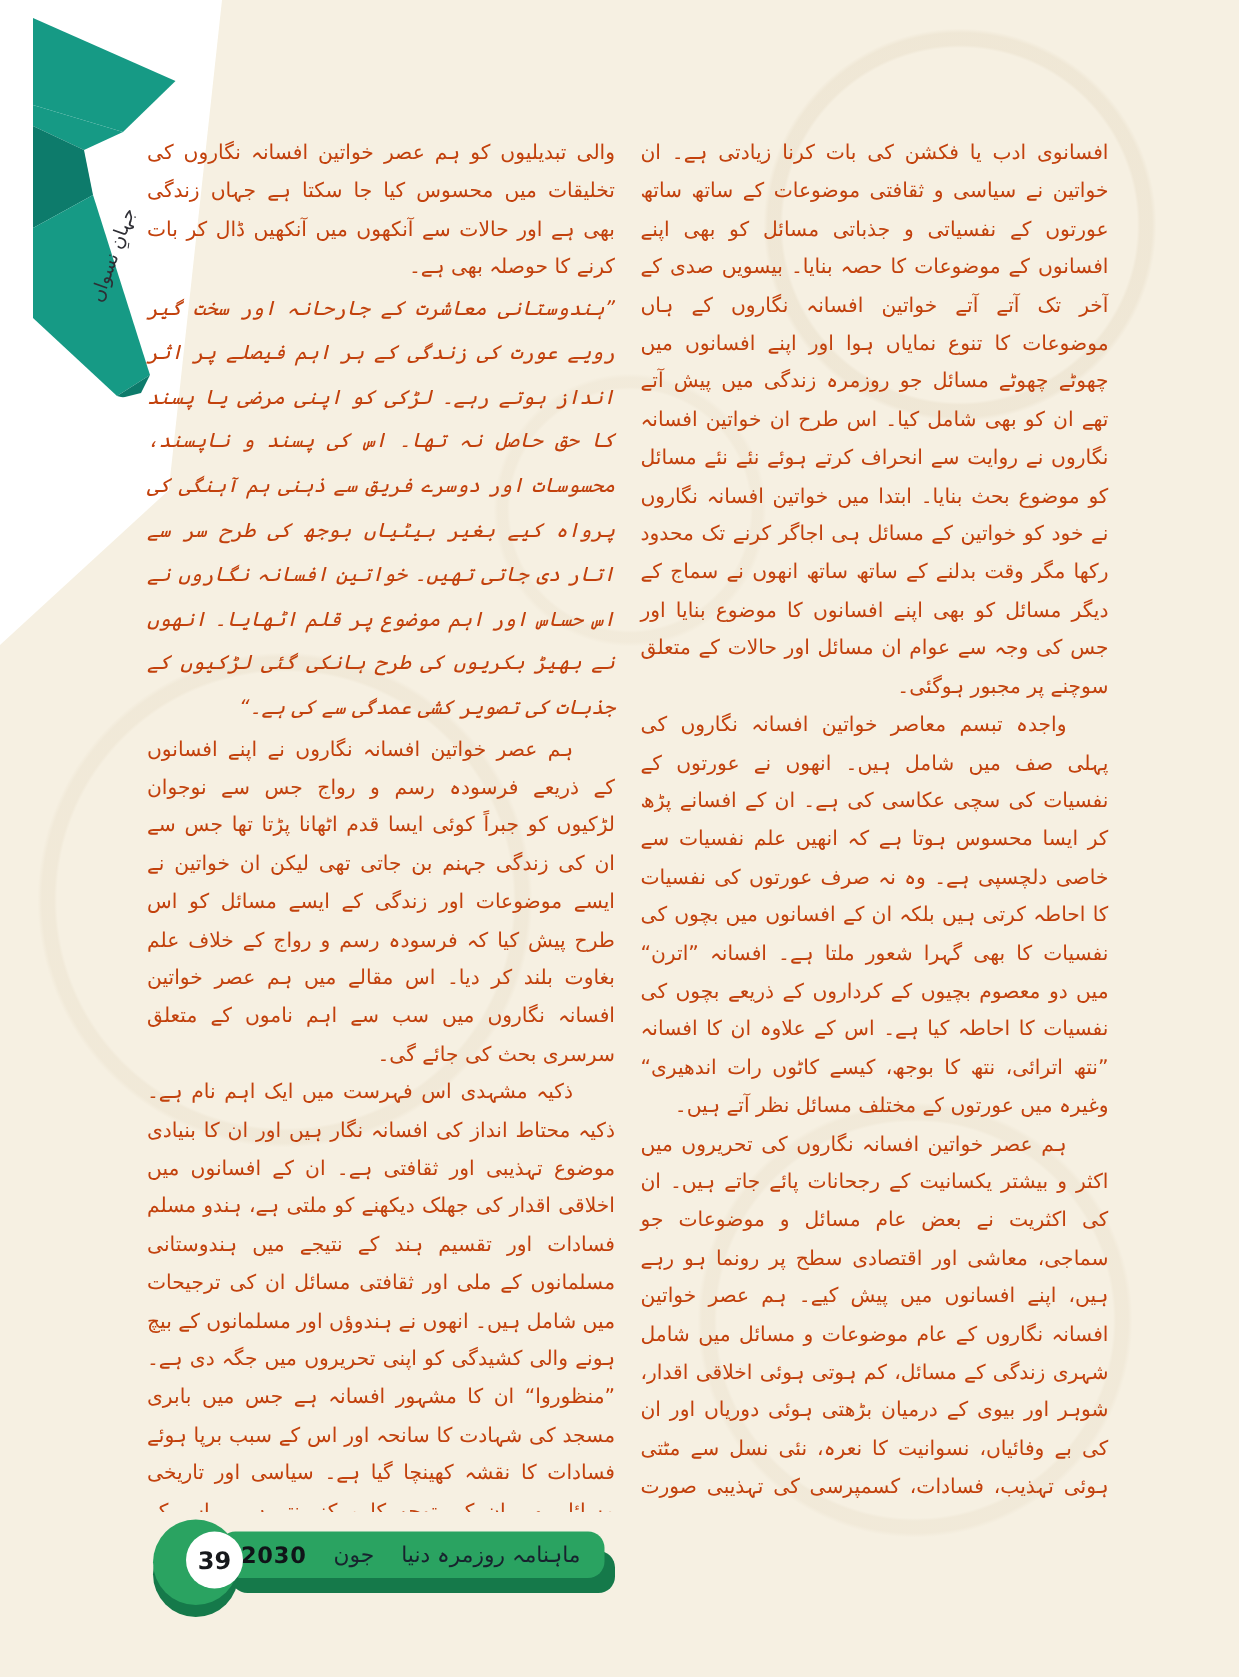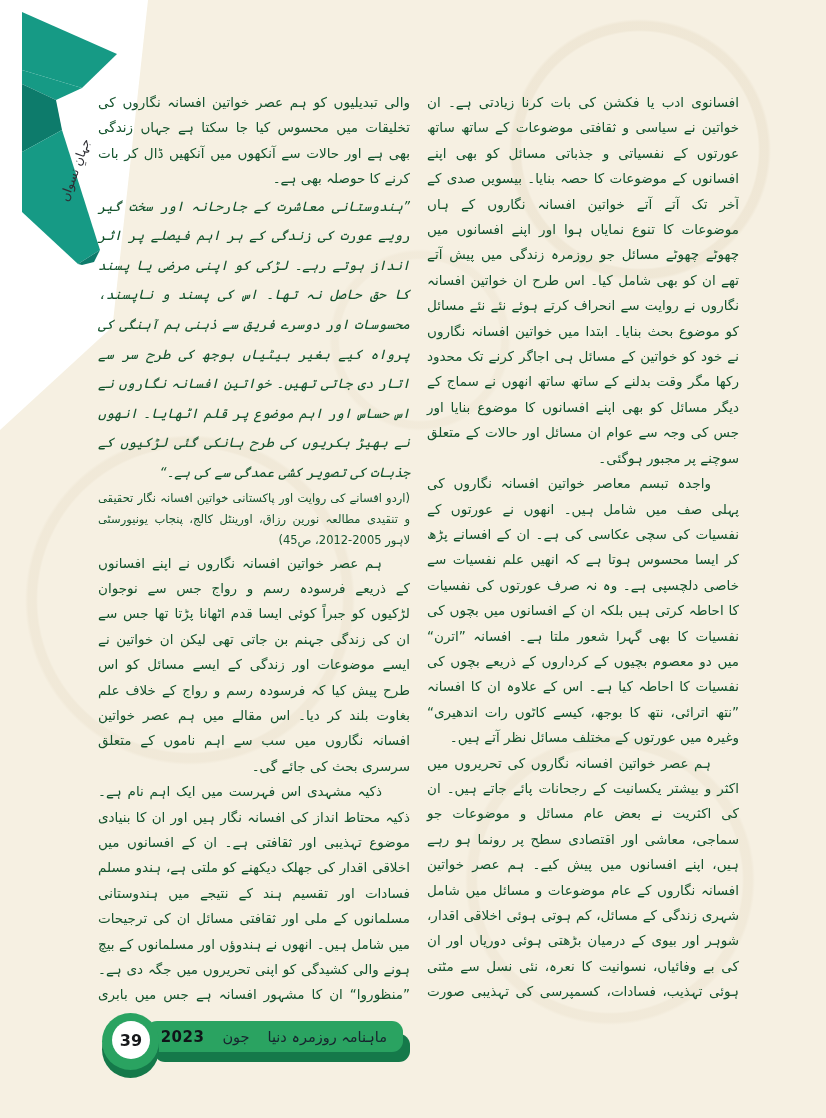--- a/index.html
+++ b/index.html
@@ -28,21 +28,21 @@
     transform:rotate(-70deg);
     font-size:12.5px;color:#2e2e34;text-align:center;direction:rtl;letter-spacing:.5px;
   }
   
   .columns{
     position:absolute;left:97px;top:90px;width:642px;height:918px;overflow:hidden;
     display:flex;gap:17px;direction:rtl;
   }
   .col{
     width:312px;flex:0 0 312px;direction:rtl;text-align:justify;
-    font-size:13.5px;line-height:25.4px;color:#14532d;
+    font-size:13.5px;line-height:25.4px;color:#c2410c;
   }
   .col p{margin:0;}
   .col p.indent{text-indent:28px;}
   .quote-block{
     margin:3px 14px 3px 24px;line-height:29.6px;font-style:italic;
   }
   .citation{
     font-size:11.5px;line-height:21px;margin-top:2px;
   }
   
@@ -60,21 +60,21 @@
   .footer-bar .year{font-weight:bold;color:#101418;font-size:15px;letter-spacing:.5px;}
   .circle-shadow{
     position:absolute;left:102px;top:1021px;width:57px;height:57px;border-radius:50%;
     background:#15794a;
   }
   .circle-ring{
     position:absolute;left:102px;top:1013px;width:57px;height:57px;border-radius:50%;
     background:#2aa361;
   }
   .circle-inner{
-    position:absolute;left:112px;top:1021px;width:38px;height:38px;border-radius:50%;
+    position:absolute;left:124px;top:1021px;width:38px;height:38px;border-radius:50%;
     background:#ffffff;display:flex;align-items:center;justify-content:center;
     font-size:16px;font-weight:bold;color:#17191c;
   }
 </style>
 </head>
 <body>
 
 <div class="screen">
 
   <div class="ribbon-backdrop"></div>
@@ -89,31 +89,30 @@
 
   <div class="columns">
     <div class="col">
       <p>افسانوی ادب یا فکشن کی بات کرنا زیادتی ہے۔ ان خواتین نے سیاسی و ثقافتی موضوعات کے ساتھ ساتھ عورتوں کے نفسیاتی و جذباتی مسائل کو بھی اپنے افسانوں کے موضوعات کا حصہ بنایا۔ بیسویں صدی کے آخر تک آتے آتے خواتین افسانہ نگاروں کے ہاں موضوعات کا تنوع نمایاں ہوا اور اپنے افسانوں میں چھوٹے چھوٹے مسائل جو روزمرہ زندگی میں پیش آتے تھے ان کو بھی شامل کیا۔ اس طرح ان خواتین افسانہ نگاروں نے روایت سے انحراف کرتے ہوئے نئے نئے مسائل کو موضوع بحث بنایا۔ ابتدا میں خواتین افسانہ نگاروں نے خود کو خواتین کے مسائل ہی اجاگر کرنے تک محدود رکھا مگر وقت بدلنے کے ساتھ ساتھ انھوں نے سماج کے دیگر مسائل کو بھی اپنے افسانوں کا موضوع بنایا اور جس کی وجہ سے عوام ان مسائل اور حالات کے متعلق سوچنے پر مجبور ہوگئی۔</p>
       <p class="indent">واجدہ تبسم معاصر خواتین افسانہ نگاروں کی پہلی صف میں شامل ہیں۔ انھوں نے عورتوں کے نفسیات کی سچی عکاسی کی ہے۔ ان کے افسانے پڑھ کر ایسا محسوس ہوتا ہے کہ انھیں علم نفسیات سے خاصی دلچسپی ہے۔ وہ نہ صرف عورتوں کی نفسیات کا احاطہ کرتی ہیں بلکہ ان کے افسانوں میں بچوں کی نفسیات کا بھی گہرا شعور ملتا ہے۔ افسانہ ”اترن“ میں دو معصوم بچیوں کے کرداروں کے ذریعے بچوں کی نفسیات کا احاطہ کیا ہے۔ اس کے علاوہ ان کا افسانہ ”نتھ اترائی، نتھ کا بوجھ، کیسے کاٹوں رات اندھیری“ وغیرہ میں عورتوں کے مختلف مسائل نظر آتے ہیں۔</p>
       <p class="indent">ہم عصر خواتین افسانہ نگاروں کی تحریروں میں اکثر و بیشتر یکسانیت کے رجحانات پائے جاتے ہیں۔ ان کی اکثریت نے بعض عام مسائل و موضوعات جو سماجی، معاشی اور اقتصادی سطح پر رونما ہو رہے ہیں، اپنے افسانوں میں پیش کیے۔ ہم عصر خواتین افسانہ نگاروں کے عام موضوعات و مسائل میں شامل شہری زندگی کے مسائل، کم ہوتی ہوئی اخلاقی اقدار، شوہر اور بیوی کے درمیان بڑھتی ہوئی دوریاں اور ان کی بے وفائیاں، نسوانیت کا نعرہ، نئی نسل سے مٹتی ہوئی تہذیب، فسادات، کسمپرسی کی تہذیبی صورت حال اور رشتوں کی شکست و ریخت یہ تمام موضوعات و مسائل ان کے افسانوں میں موجود ہیں۔ ان افسانوں میں حقیقت کو سامنے لانے کی کوشش کی گئی ہے چاہے وہ کسی نظام کے خلاف ہو یا پھر کسی تحریک یا سماج کے خلاف ہو۔ ان خواتین نے اپنی تحریروں کو نڈر ہو کر قارئین اور سماج کے سامنے پیش کیا۔ ہم عصر خواتین افسانہ نگار نہ صرف ان موضوعات پر تفکر و تدبر سے کام لے رہی ہیں بلکہ ان پر افسانے تحریر کر کے ان مسائل سے قاری کو آگاہ کرنے میں اہم رول ادا کر رہی ہیں۔ عالمی سطح پر رونما ہونے</p>
     </div>
     <div class="col">
       <p>والی تبدیلیوں کو ہم عصر خواتین افسانہ نگاروں کی تخلیقات میں محسوس کیا جا سکتا ہے جہاں زندگی بھی ہے اور حالات سے آنکھوں میں آنکھیں ڈال کر بات کرنے کا حوصلہ بھی ہے۔</p>
       <p class="quote-block">”ہندوستانی معاشرت کے جارحانہ اور سخت گیر رویے عورت کی زندگی کے ہر اہم فیصلے پر اثر انداز ہوتے رہے۔ لڑکی کو اپنی مرضی یا پسند کا حق حاصل نہ تھا۔ اس کی پسند و ناپسند، محسوسات اور دوسرے فریق سے ذہنی ہم آہنگی کی پرواہ کیے بغیر بیٹیاں بوجھ کی طرح سر سے اتار دی جاتی تھیں۔ خواتین افسانہ نگاروں نے اس حساس اور اہم موضوع پر قلم اٹھایا۔ انھوں نے بھیڑ بکریوں کی طرح ہانکی گئی لڑکیوں کے جذبات کی تصویر کشی عمدگی سے کی ہے۔“</p>
-      <p class="citation">(اردو افسانے کی روایت اور پاکستانی خواتین افسانہ نگار تحقیقی و تنقیدی مطالعہ نورین رزاق، اورینٹل کالج، پنجاب یونیورسٹی لاہور 2005-2012، ص45)</p>
       <p class="indent">ہم عصر خواتین افسانہ نگاروں نے اپنے افسانوں کے ذریعے فرسودہ رسم و رواج جس سے نوجوان لڑکیوں کو جبراً کوئی ایسا قدم اٹھانا پڑتا تھا جس سے ان کی زندگی جہنم بن جاتی تھی لیکن ان خواتین نے ایسے موضوعات اور زندگی کے ایسے مسائل کو اس طرح پیش کیا کہ فرسودہ رسم و رواج کے خلاف علم بغاوت بلند کر دیا۔ اس مقالے میں ہم عصر خواتین افسانہ نگاروں میں سب سے اہم ناموں کے متعلق سرسری بحث کی جائے گی۔</p>
       <p class="indent">ذکیہ مشہدی اس فہرست میں ایک اہم نام ہے۔ ذکیہ محتاط انداز کی افسانہ نگار ہیں اور ان کا بنیادی موضوع تہذیبی اور ثقافتی ہے۔ ان کے افسانوں میں اخلاقی اقدار کی جھلک دیکھنے کو ملتی ہے، ہندو مسلم فسادات اور تقسیم ہند کے نتیجے میں ہندوستانی مسلمانوں کے ملی اور ثقافتی مسائل ان کی ترجیحات میں شامل ہیں۔ انھوں نے ہندوؤں اور مسلمانوں کے بیچ ہونے والی کشیدگی کو اپنی تحریروں میں جگہ دی ہے۔ ”منظوروا“ ان کا مشہور افسانہ ہے جس میں بابری مسجد کی شہادت کا سانحہ اور اس کے سبب برپا ہوئے فسادات کا نقشہ کھینچا گیا ہے۔ سیاسی اور تاریخی مسائل بھی ان کی توجہ کا مرکز بنتے ہیں۔ اس کے علاوہ روز مرہ زندگی کے مسائل، گھریلو مسائل، عورت مرد کے ڈگمگاتے کردار اور میاں بیوی کے درمیان بڑھتی ہوئی دوریاں جیسے سنجیدہ مسائل بھی ان کے افسانوں کے موضوعات بن گئے۔ ان کے افسانے ”قصہ جانکی رمن پانڈے“ میں رمن کی دو بیویاں ہیں جس میں مسلمان بیوی تنہا رہنا پسند کرتی ہے مگر نہ ہی اس نے رمن پانڈے کو چھوڑا اور نہ ہی رمن نے اسے چھوڑا، بس وہ آزادی حاصل کرنا</p>
     </div>
   </div>
 
   <div class="footer-shadow"></div>
   <div class="footer-bar">
     <span>ماہنامہ روزمرہ دنیا</span>
     <span>جون</span>
-    <span class="year">2023</span>
+    <span class="year">2030</span>
   </div>
   <div class="circle-shadow"></div>
   <div class="circle-ring"></div>
   <div class="circle-inner">
     <span>39</span>
   </div>
 
 </div>
 
 </body></html>

